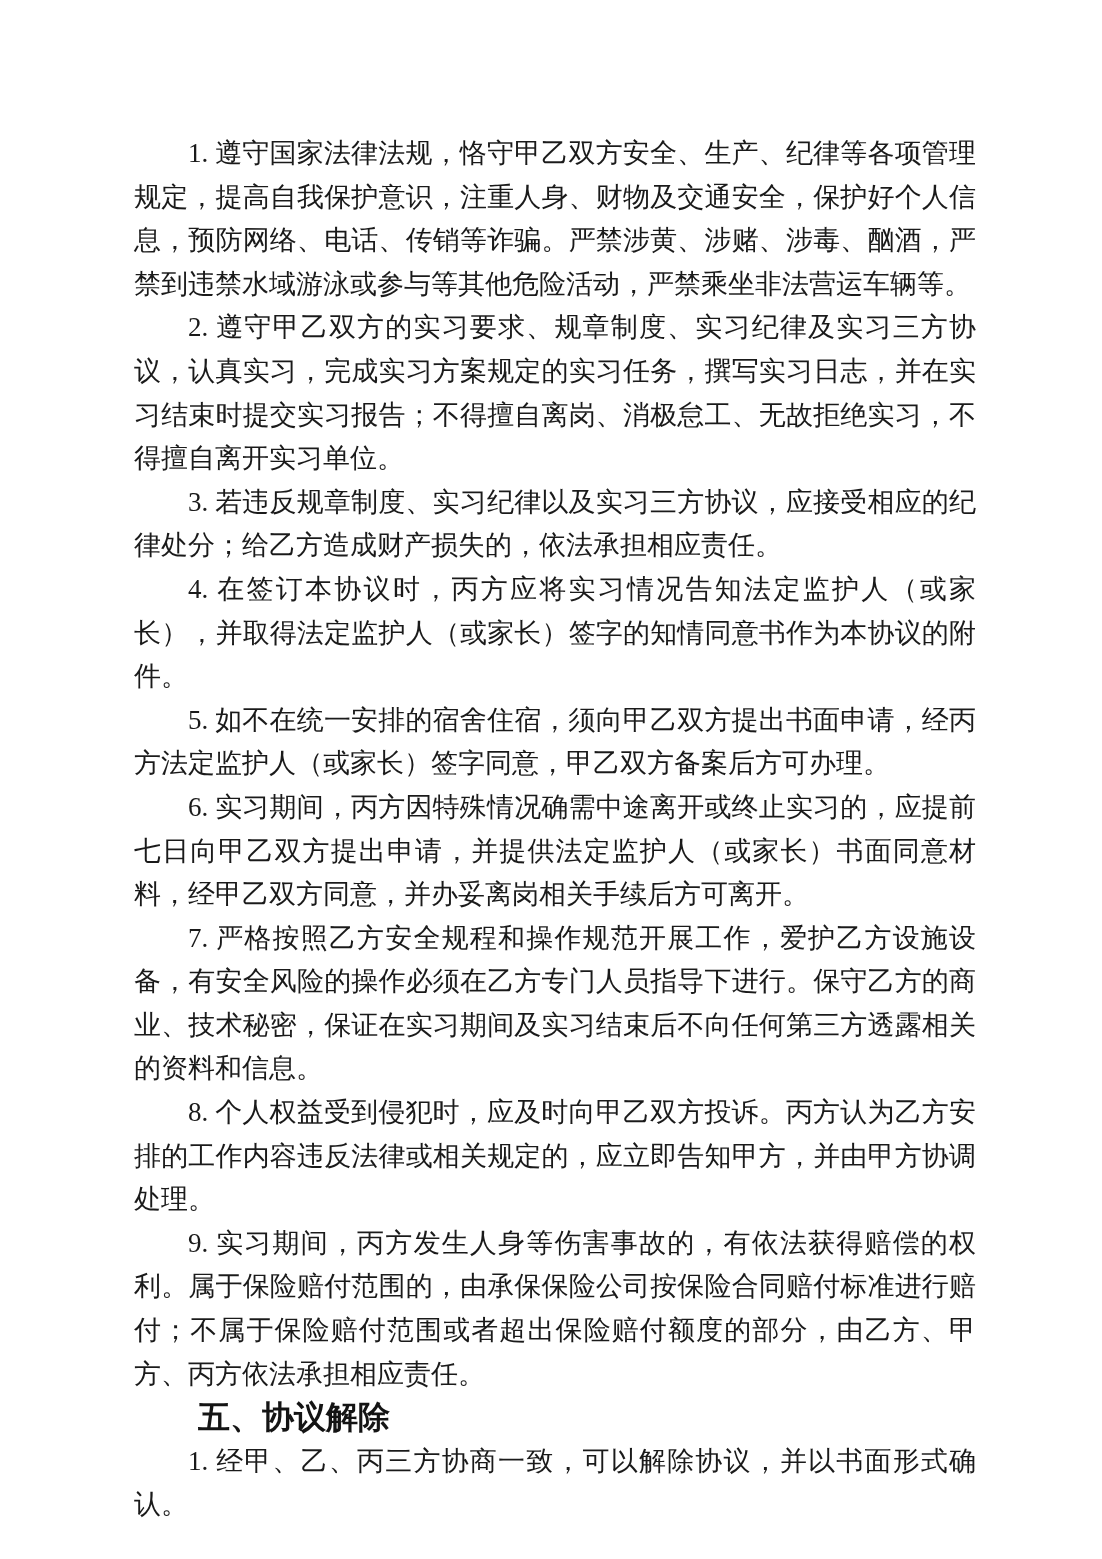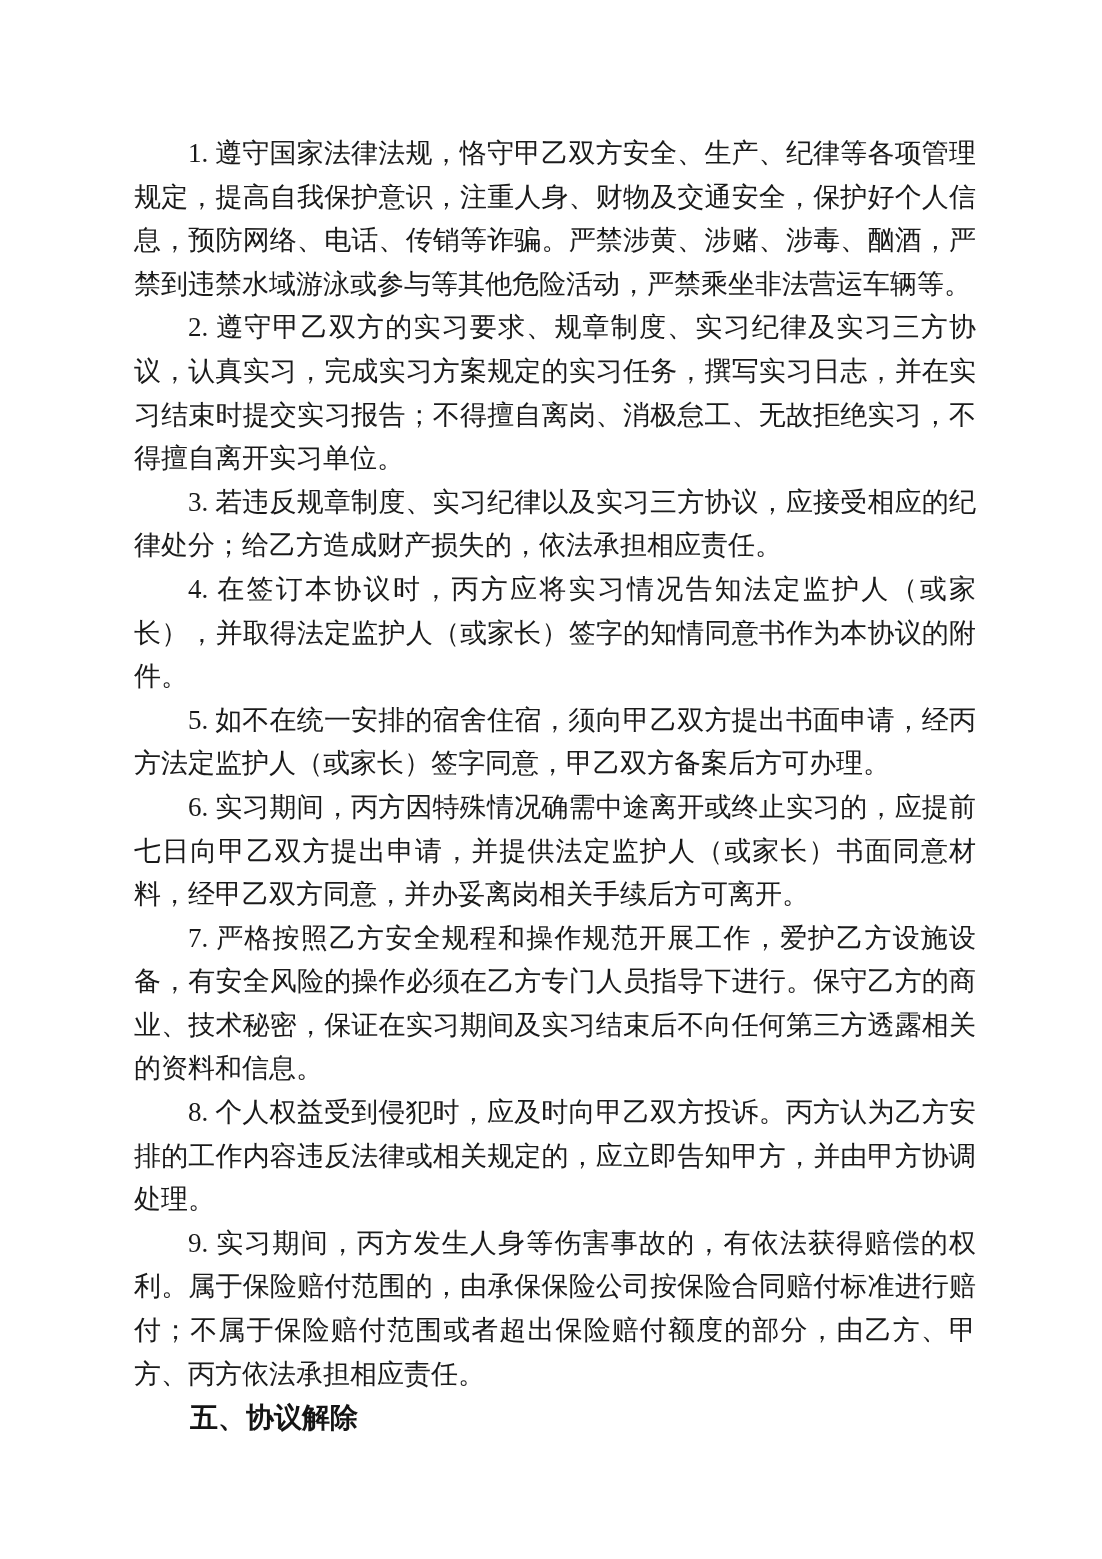--- a/index.html
+++ b/index.html
@@ -31,34 +31,35 @@
     text-justify: inter-ideograph;
     text-align-last: left;
     text-indent: 2em;
     letter-spacing: 0;
   }
   .heading {
     margin: 0;
     padding: 0;
     font-family: "Liberation Sans", "DejaVu Sans", sans-serif;
     font-weight: 700;
-    font-size: 28px;
+    font-size: 32px;
     line-height: 43.6px;
     color: #141414;
     text-align: left;
     text-indent: 2em;
   }
 </style>
 </head>
 <body>
 
 <main class="doc">
   <p class="clause">1. 遵守国家法律法规，恪守甲乙双方安全、生产、纪律等各项管理规定，提高自我保护意识，注重人身、财物及交通安全，保护好个人信息，预防网络、电话、传销等诈骗。严禁涉黄、涉赌、涉毒、酗酒，严禁到违禁水域游泳或参与等其他危险活动，严禁乘坐非法营运车辆等。</p>
   <p class="clause">2. 遵守甲乙双方的实习要求、规章制度、实习纪律及实习三方协议，认真实习，完成实习方案规定的实习任务，撰写实习日志，并在实习结束时提交实习报告；不得擅自离岗、消极怠工、无故拒绝实习，不得擅自离开实习单位。</p>
   <p class="clause">3. 若违反规章制度、实习纪律以及实习三方协议，应接受相应的纪律处分；给乙方造成财产损失的，依法承担相应责任。</p>
   <p class="clause">4. 在签订本协议时，丙方应将实习情况告知法定监护人（或家长），并取得法定监护人（或家长）签字的知情同意书作为本协议的附件。</p>
   <p class="clause">5. 如不在统一安排的宿舍住宿，须向甲乙双方提出书面申请，经丙方法定监护人（或家长）签字同意，甲乙双方备案后方可办理。</p>
   <p class="clause">6. 实习期间，丙方因特殊情况确需中途离开或终止实习的，应提前七日向甲乙双方提出申请，并提供法定监护人（或家长）书面同意材料，经甲乙双方同意，并办妥离岗相关手续后方可离开。</p>
   <p class="clause">7. 严格按照乙方安全规程和操作规范开展工作，爱护乙方设施设备，有安全风险的操作必须在乙方专门人员指导下进行。保守乙方的商业、技术秘密，保证在实习期间及实习结束后不向任何第三方透露相关的资料和信息。</p>
   <p class="clause">8. 个人权益受到侵犯时，应及时向甲乙双方投诉。丙方认为乙方安排的工作内容违反法律或相关规定的，应立即告知甲方，并由甲方协调处理。</p>
   <p class="clause">9. 实习期间，丙方发生人身等伤害事故的，有依法获得赔偿的权利。属于保险赔付范围的，由承保保险公司按保险合同赔付标准进行赔付；不属于保险赔付范围或者超出保险赔付额度的部分，由乙方、甲方、丙方依法承担相应责任。</p>
   <p class="heading">五、协议解除</p>
+  <p class="clause">1. 经甲、乙、丙三方协商一致，可以解除协议，并以书面形式确认。</p>
 </main>
 
 </body></html>

